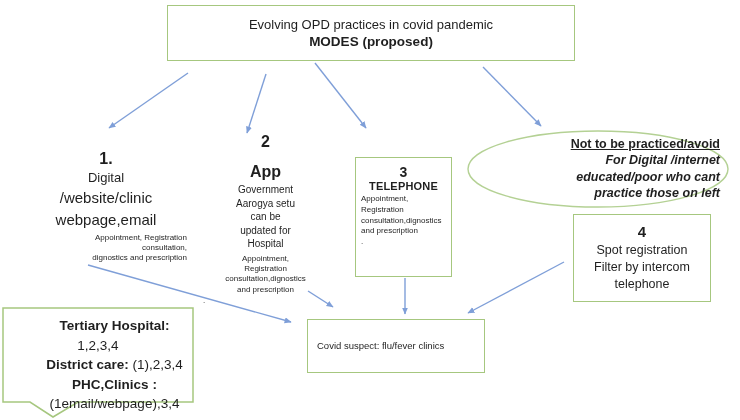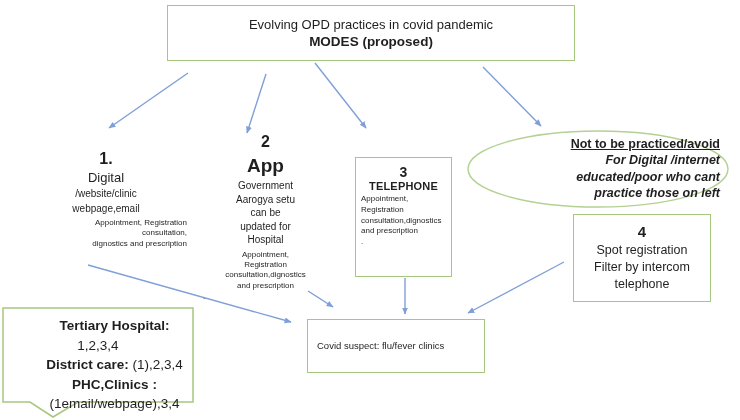--- a/index.html
+++ b/index.html
@@ -14,27 +14,27 @@
 
   
   #title-box{left:167px;top:5px;width:408px;height:56px;display:flex;flex-direction:column;justify-content:center;}
   #title-box .t1{font-size:13px;}
   #title-box .t2{font-size:13.5px;font-weight:bold;margin-top:2px;}
 
   
   #node-digital{left:25px;top:150px;width:162px;z-index:2;}
   #node-digital .num{font-size:16px;font-weight:bold;}
   #node-digital .head{font-size:13px;font-weight:normal;margin-top:2px;}
-  #node-digital .body{font-size:10px;line-height:1.45;margin-top:2px;}
+  #node-digital .body{font-size:15px;line-height:1.45;margin-top:2px;}
   #node-digital .details{font-size:8px;line-height:1.3;margin-top:2px;text-align:right;}
 
   
   #node-app{left:203px;top:133px;width:125px;z-index:2;}
   #node-app .num{font-size:16px;font-weight:bold;}
-  #node-app .head{font-size:19px;font-weight:bold;margin-top:4px;text-align:center;}
+  #node-app .head{font-size:16px;font-weight:bold;margin-top:12px;text-align:center;}
   #node-app .body{font-size:10px;line-height:1.35;margin-top:2px;}
   #node-app .details{font-size:8px;line-height:1.3;margin-top:3px;}
   #node-app .dot{font-size:8px;text-align:left;margin-top:1px;}
 
   
   #node-telephone{left:355px;top:157px;width:97px;height:120px;padding:6px 5px 0 5px;}
   #node-telephone .num{font-size:14px;font-weight:bold;text-align:center;}
   #node-telephone .head{font-size:11px;font-weight:bold;text-align:center;letter-spacing:.2px;}
   #node-telephone .details{font-size:8px;line-height:1.35;text-align:left;margin-top:2px;}
   #node-telephone .dot{font-size:8px;text-align:left;}

